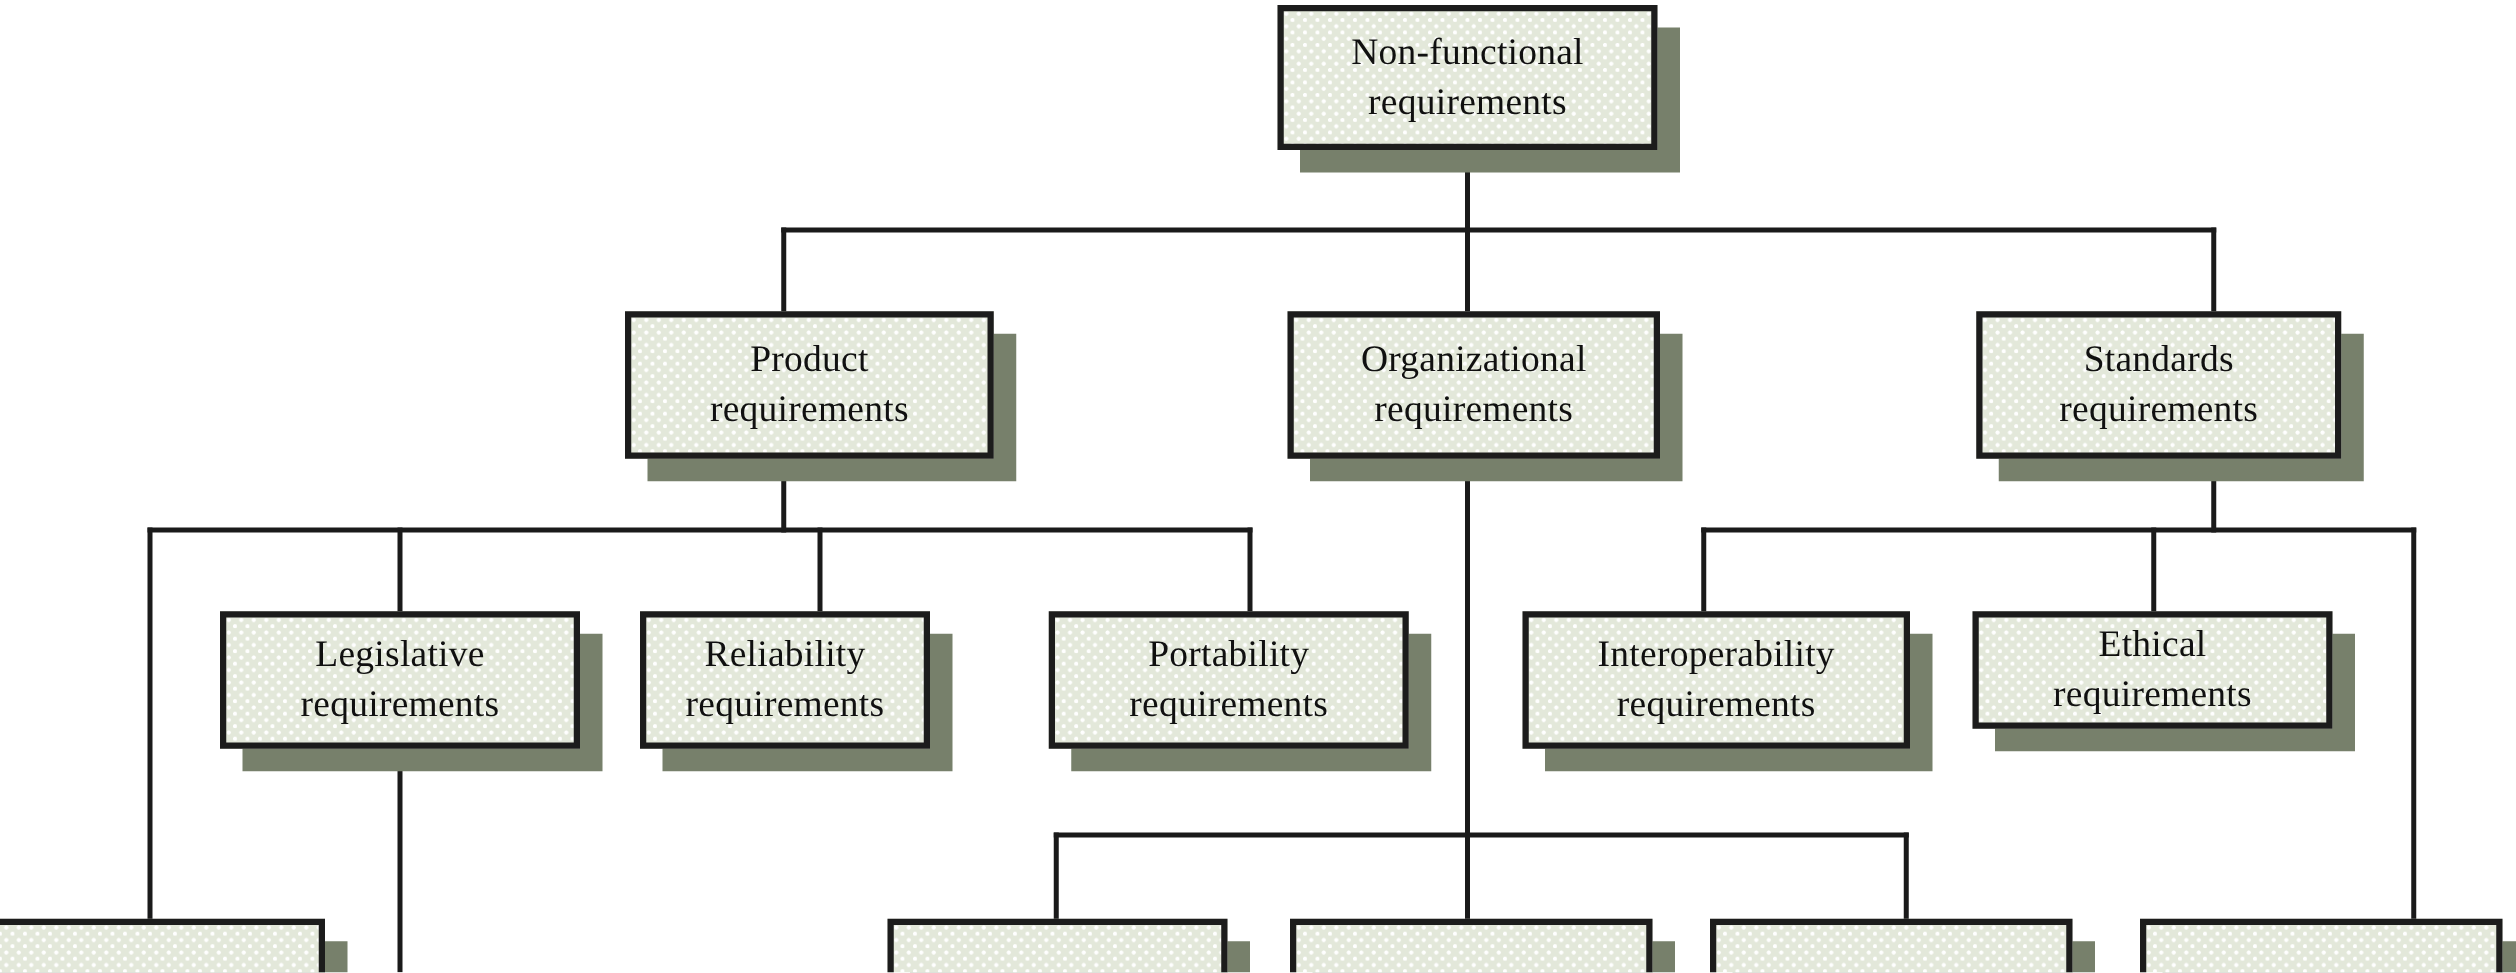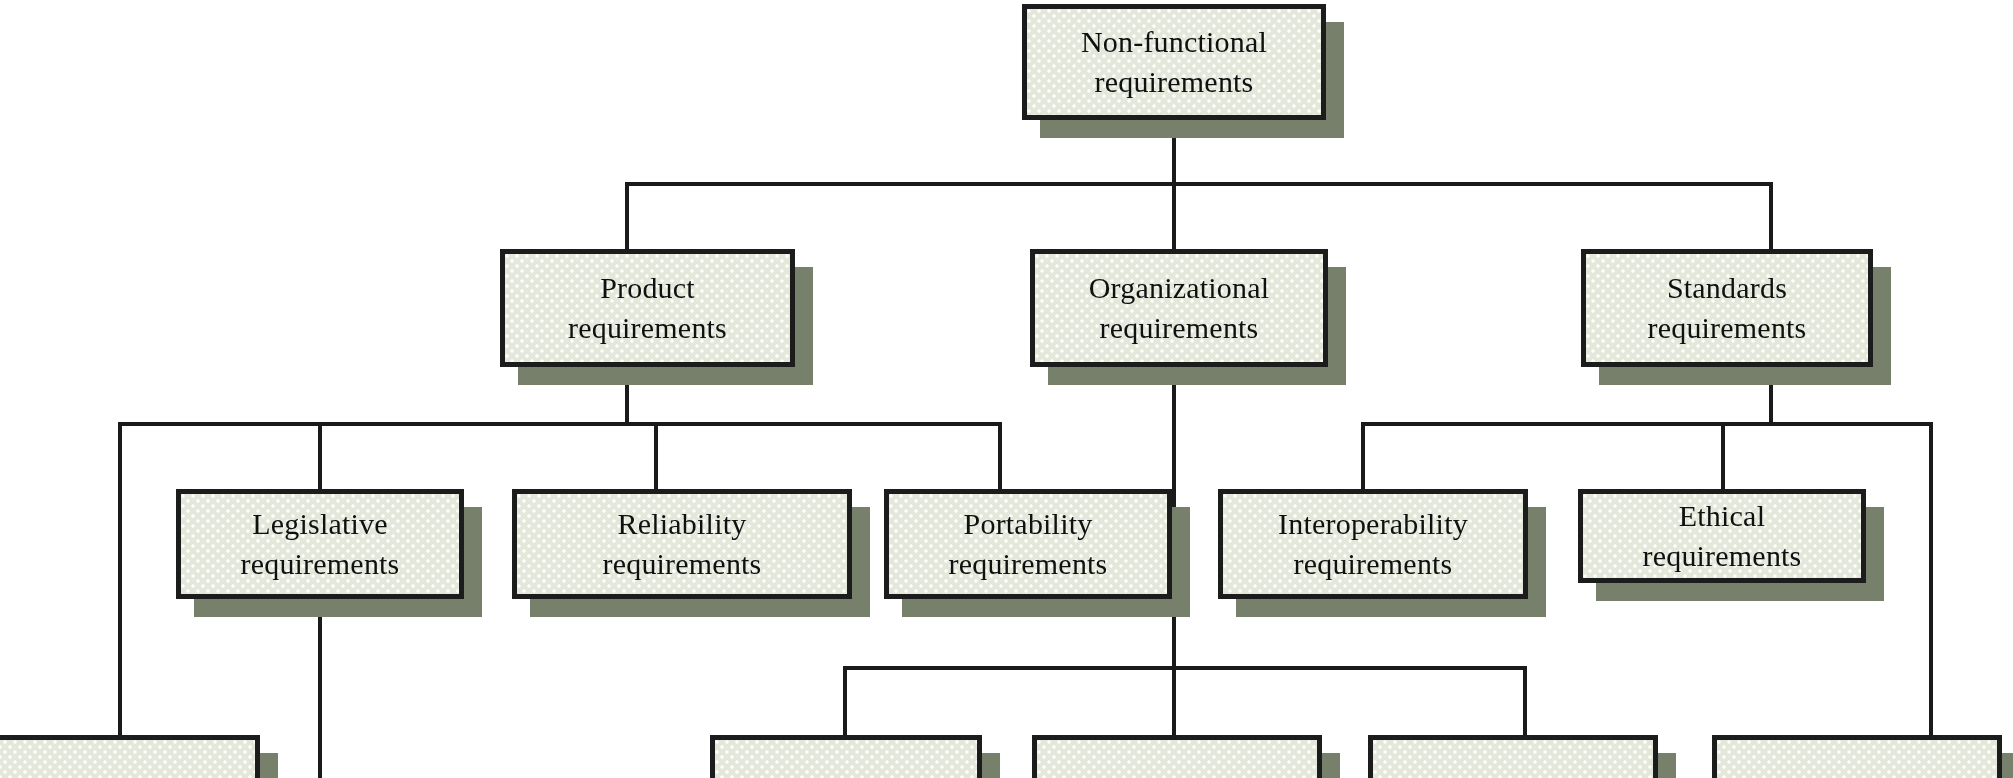--- a/index.html
+++ b/index.html
@@ -133,29 +133,29 @@
   </div>
 
   <div class="node" style="left:176px; top:489px; width:288px; height:110px;">
     <div class="shadow"></div>
     <div class="boxface">
       <div class="label">Legislative</div>
       <div class="label">requirements</div>
     </div>
   </div>
 
-  <div class="node" style="left:512px; top:489px; width:340px; height:110px;">
+  <div class="node" style="left:512px; top:489px; width:232px; height:110px;">
     <div class="shadow"></div>
     <div class="boxface">
       <div class="label">Reliability</div>
       <div class="label">requirements</div>
     </div>
   </div>
 
-  <div class="node" style="left:884px; top:489px; width:288px; height:110px;padding-left:40px;">
+  <div class="node" style="left:839px; top:489px; width:288px; height:110px;padding-left:40px;">
     <div class="shadow"></div>
     <div class="boxface">
       <div class="label">Portability</div>
       <div class="label">requirements</div>
     </div>
   </div>
 
   <div class="node" style="left:1218px; top:489px; width:310px; height:110px;">
     <div class="shadow"></div>
     <div class="boxface">

